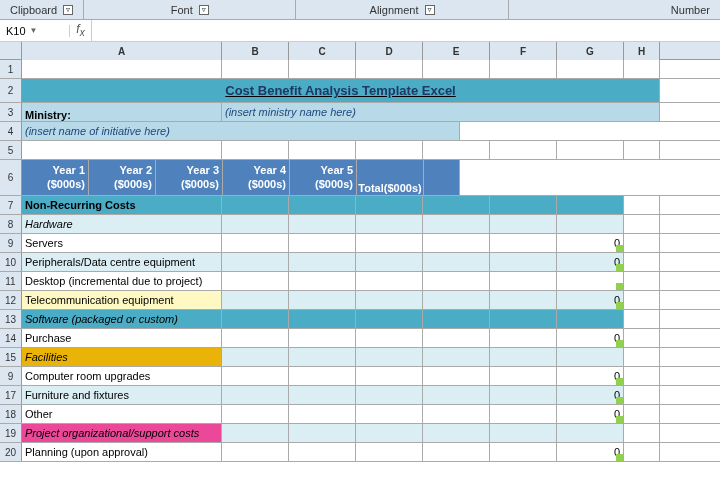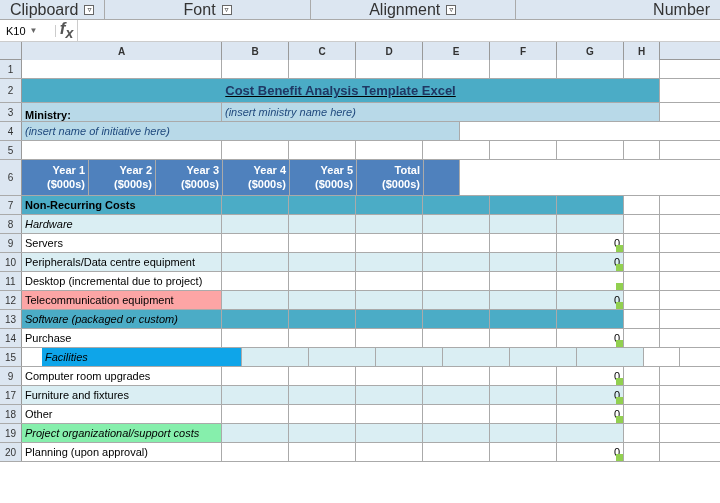--- a/index.html
+++ b/index.html
@@ -24,38 +24,38 @@
     .ribbon-section {
       display: flex;
       align-items: center;
       padding: 0 10px;
       height: 100%;
       border-right: 1px solid #aaa;
       gap: 6px;
       color: #333;
     }
     .ribbon-section:last-child { border-right: none; flex: 1; text-align: center; }
-    .ribbon-label { font-size: 16px; color: #333; }
+    .ribbon-label { font-size: 11px; color: #333; }
     .ribbon-expand {
       width: 10px; height: 10px;
       border: 1px solid #666;
       display: inline-flex; align-items: center; justify-content: center;
       font-size: 8px; cursor: pointer; background: #fff;
     }
 
     
     .formula-bar {
       height: 22px;
       background: #fff;
       display: flex;
       align-items: center;
       border-bottom: 1px solid #ccc;
     }
     .cell-ref {
-      width: 56px;
+      width: 70px;
       border-right: 1px solid #ccc;
       padding: 0 6px;
       font-size: 11px;
       display: flex;
       align-items: center;
       gap: 4px;
     }
     .cell-ref-val { font-size: 11px; color: #000; }
     .cell-dropdown { font-size: 8px; color: #666; cursor: pointer; }
     .formula-icon {
@@ -184,21 +184,21 @@
     <span class="ribbon-label">Number</span>
   </div>
 </div>
 
 <div class="formula-bar">
   <div class="cell-ref">
     <span class="cell-ref-val">K10</span>
     <span class="cell-dropdown">▼</span>
   </div>
   <div class="formula-icon">
-    <span style="font-style:italic; font-size:17px; color:#555;font-weight:bold;">f<sub>x</sub></span>
+    <span style="font-style:italic; font-size:12px; color:#555;">f<sub>x</sub></span>
   </div>
   <div class="formula-input"></div>
 </div>
 
 <div class="spreadsheet">
 
   <div class="col-headers">
     <div class="row-num-header"></div>
     <div class="col-header col-a">A</div>
     <div class="col-header col-b">B</div>
@@ -275,21 +275,21 @@
         <span>($000s)</span>
       </div>
       <div class="cell col-e bg-header-blue bold white-text center" style="flex-direction:column; text-align:center; line-height:1.2;">
         <span>Year 4</span>
         <span>($000s)</span>
       </div>
       <div class="cell col-f bg-header-blue bold white-text center" style="flex-direction:column; text-align:center; line-height:1.2;">
         <span>Year 5</span>
         <span>($000s)</span>
       </div>
-      <div class="cell col-g bg-header-blue bold white-text center" style="flex-direction:column; text-align:center; line-height:1.2;">
+      <div class="cell col-g bg-header-blue bold white-text center" style="flex-direction:row; text-align:center; line-height:1.2;">
         <span>Total</span>
         <span>($000s)</span>
       </div>
       <div class="cell col-h bg-header-blue"></div>
     </div>
 
     <div id="data-rows">
         <div class="row">
           <div class="row-num">7</div>
           <div class="cell col-a" style="background-color: rgb(75, 172, 198); font-weight: bold;">
@@ -359,21 +359,21 @@
           <div class="cell col-e" style="background-color: rgb(255, 255, 255);"></div>
           <div class="cell col-f" style="background-color: rgb(255, 255, 255);"></div>
           <div class="cell col-g" style="background-color: rgb(255, 255, 255); position: relative; justify-content: flex-end;">
             <span></span>
             <div style="position: absolute; bottom: 0px; right: 0px; width: 7px; height: 7px; background: rgb(146, 208, 80);"></div>
           </div>
           <div class="cell col-h bg-white"></div>
         </div>
         <div class="row">
           <div class="row-num">12</div>
-          <div class="cell col-a" style="background-color: #fca5a5;">
+          <div class="cell col-a" style="background-color: #fef9c3;">
             <span>Telecommunication equipment</span>
           </div>
           <div class="cell col-b" style="background-color: rgb(218, 238, 243);"></div>
           <div class="cell col-c" style="background-color: rgb(218, 238, 243);"></div>
           <div class="cell col-d" style="background-color: rgb(218, 238, 243);"></div>
           <div class="cell col-e" style="background-color: rgb(218, 238, 243);"></div>
           <div class="cell col-f" style="background-color: rgb(218, 238, 243);"></div>
           <div class="cell col-g" style="background-color: rgb(218, 238, 243); position: relative; justify-content: flex-end;">
             <span>0</span>
             <div style="position: absolute; bottom: 0px; right: 0px; width: 7px; height: 7px; background: rgb(146, 208, 80);"></div>
@@ -404,21 +404,21 @@
           <div class="cell col-e" style="background-color: rgb(255, 255, 255);"></div>
           <div class="cell col-f" style="background-color: rgb(255, 255, 255);"></div>
           <div class="cell col-g" style="background-color: rgb(255, 255, 255); position: relative; justify-content: flex-end;">
             <span>0</span>
             <div style="position: absolute; bottom: 0px; right: 0px; width: 7px; height: 7px; background: rgb(146, 208, 80);"></div>
           </div>
           <div class="cell col-h bg-white"></div>
         </div>
         <div class="row">
           <div class="row-num">15</div>
-          <div class="cell col-a" style="background-color: #0ea5e9; font-style: italic; margin-left: 20px;">
+          <div class="cell col-a" style="background-color: #eab308; font-style: italic;">
             <span>Facilities</span>
           </div>
           <div class="cell col-b" style="background-color: rgb(218, 238, 243);"></div>
           <div class="cell col-c" style="background-color: rgb(218, 238, 243);"></div>
           <div class="cell col-d" style="background-color: rgb(218, 238, 243);"></div>
           <div class="cell col-e" style="background-color: rgb(218, 238, 243);"></div>
           <div class="cell col-f" style="background-color: rgb(218, 238, 243);"></div>
           <div class="cell col-g" style="background-color: rgb(218, 238, 243); position: relative; justify-content: flex-end;"></div>
           <div class="cell col-h bg-white"></div>
         </div>
@@ -465,21 +465,21 @@
           <div class="cell col-e" style="background-color: rgb(255, 255, 255);"></div>
           <div class="cell col-f" style="background-color: rgb(255, 255, 255);"></div>
           <div class="cell col-g" style="background-color: rgb(255, 255, 255); position: relative; justify-content: flex-end;">
             <span>0</span>
             <div style="position: absolute; bottom: 0px; right: 0px; width: 7px; height: 7px; background: rgb(146, 208, 80);"></div>
           </div>
           <div class="cell col-h bg-white"></div>
         </div>
         <div class="row">
           <div class="row-num">19</div>
-          <div class="cell col-a" style="background-color: #86efac; font-style: italic;">
+          <div class="cell col-a" style="background-color: #ec4899; font-style: italic;">
             <span>Project organizational/support costs</span>
           </div>
           <div class="cell col-b" style="background-color: rgb(218, 238, 243);"></div>
           <div class="cell col-c" style="background-color: rgb(218, 238, 243);"></div>
           <div class="cell col-d" style="background-color: rgb(218, 238, 243);"></div>
           <div class="cell col-e" style="background-color: rgb(218, 238, 243);"></div>
           <div class="cell col-f" style="background-color: rgb(218, 238, 243);"></div>
           <div class="cell col-g" style="background-color: rgb(218, 238, 243); position: relative; justify-content: flex-end;"></div>
           <div class="cell col-h bg-white"></div>
         </div>

